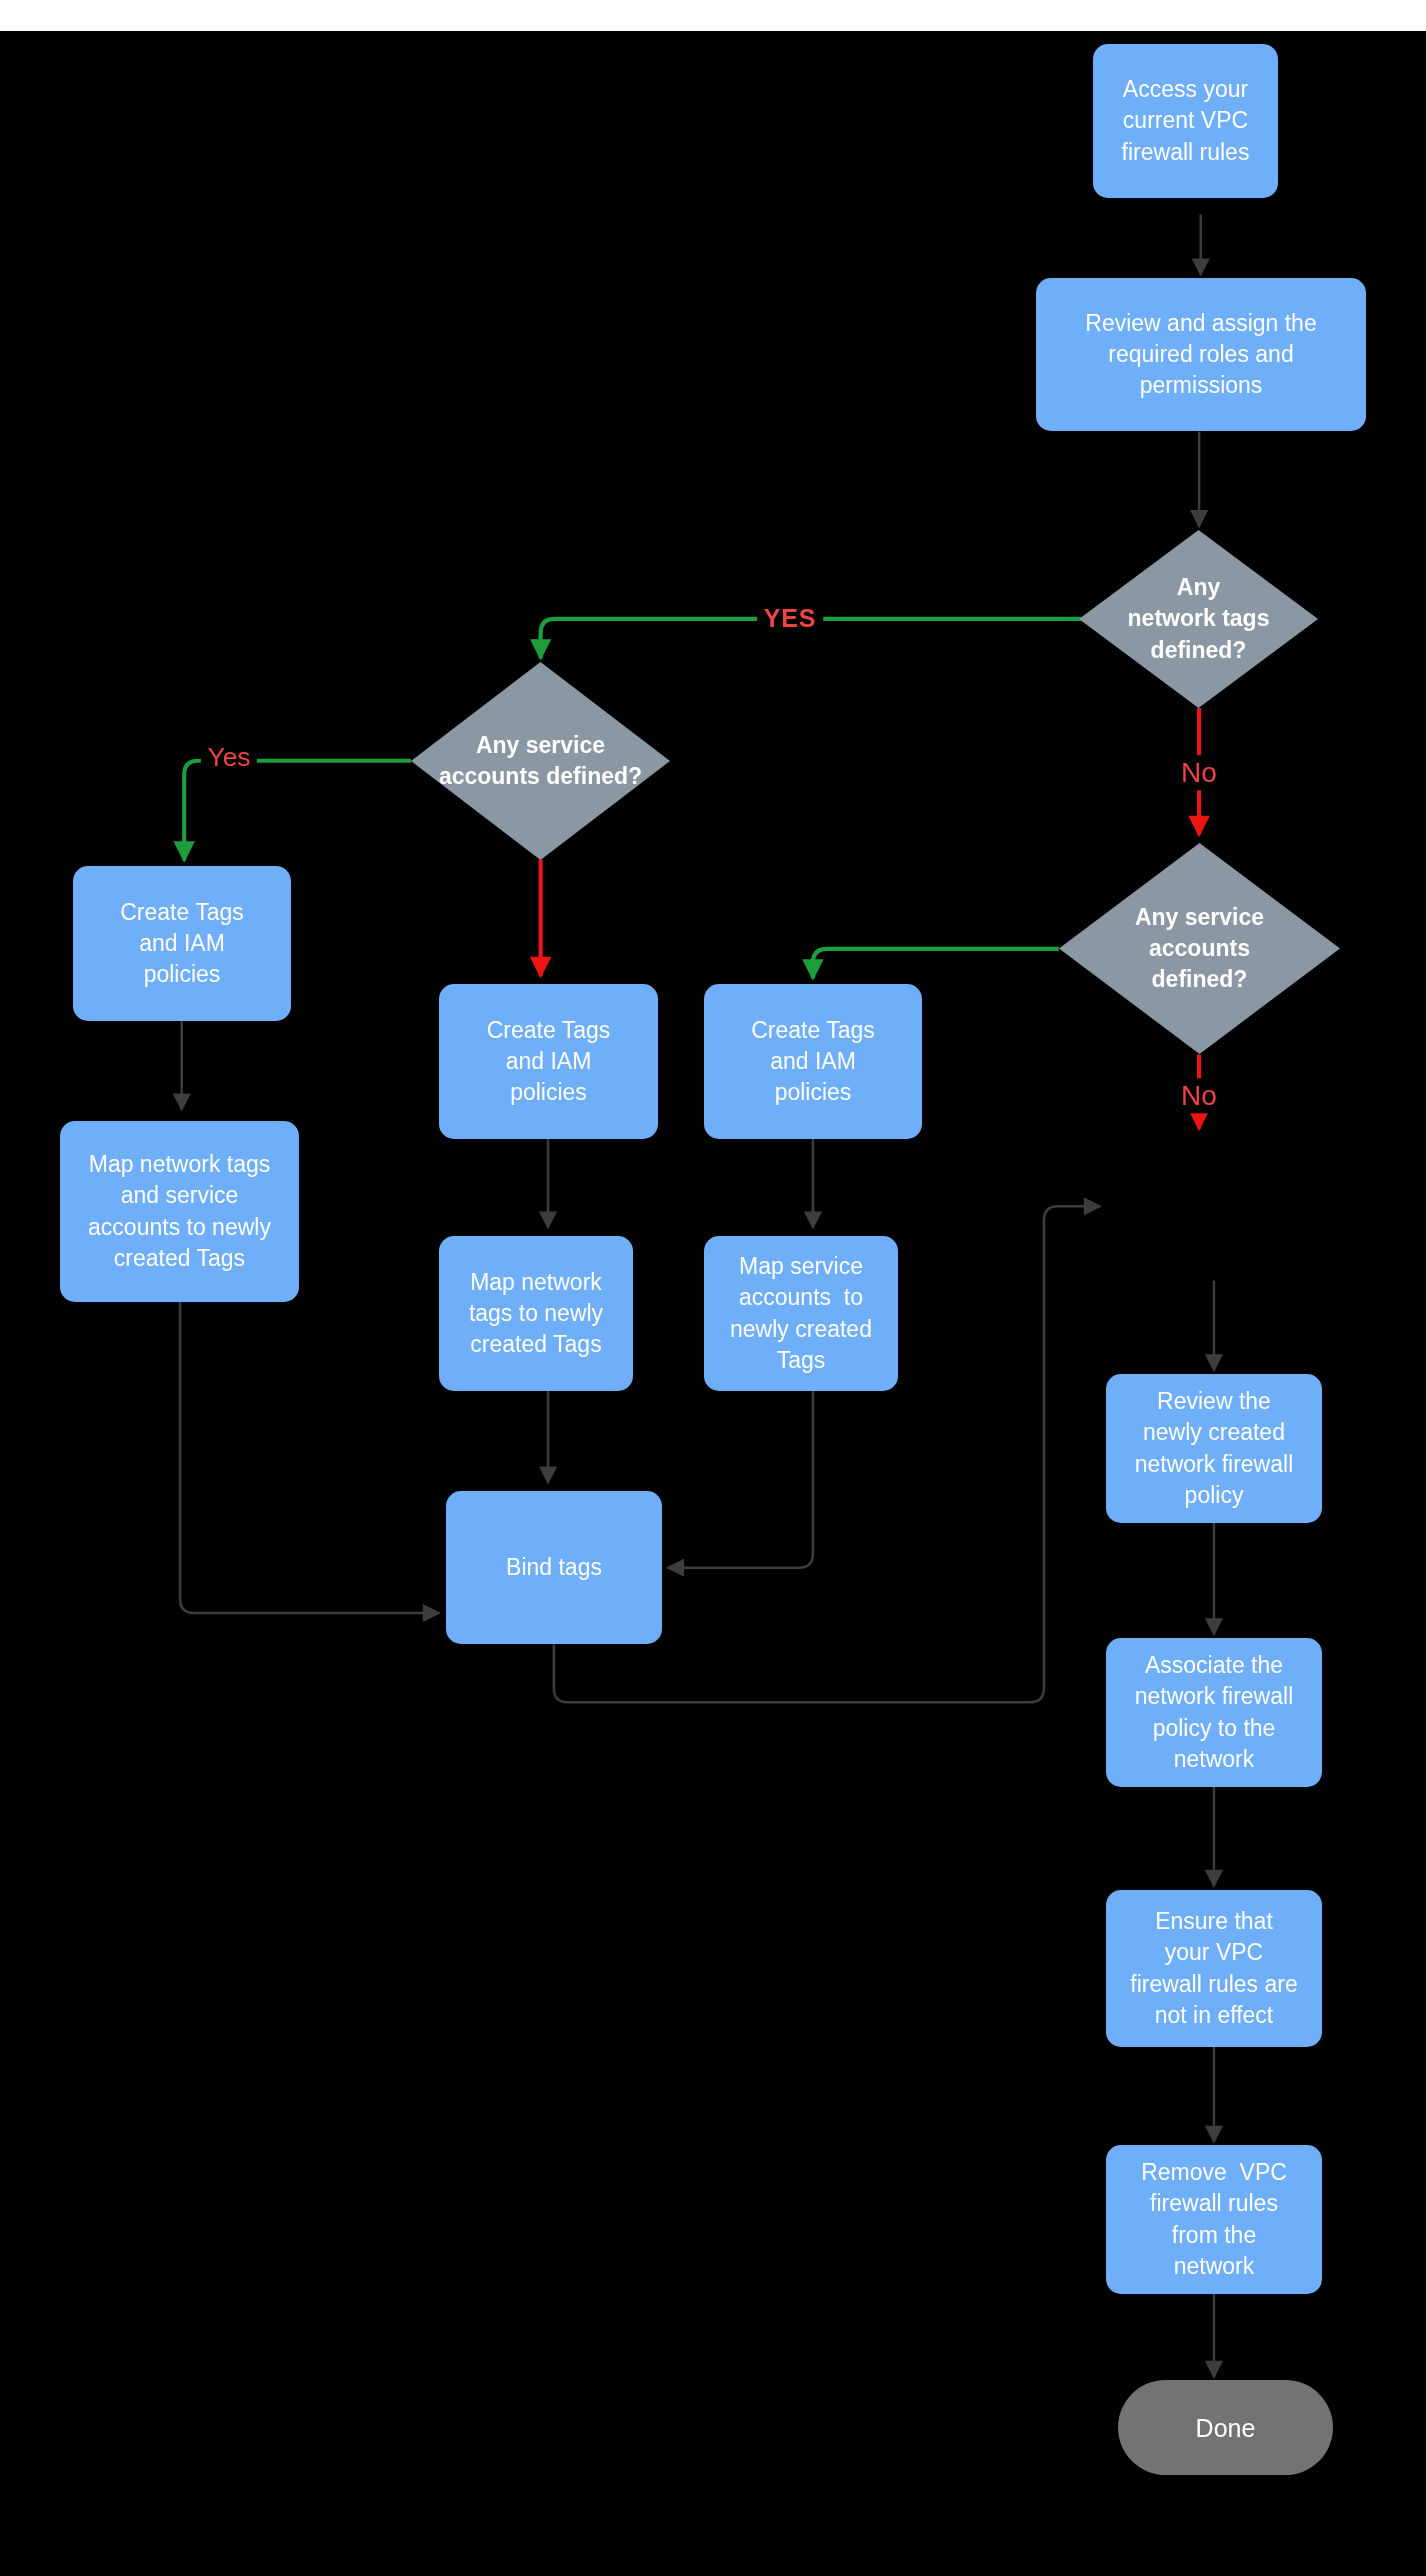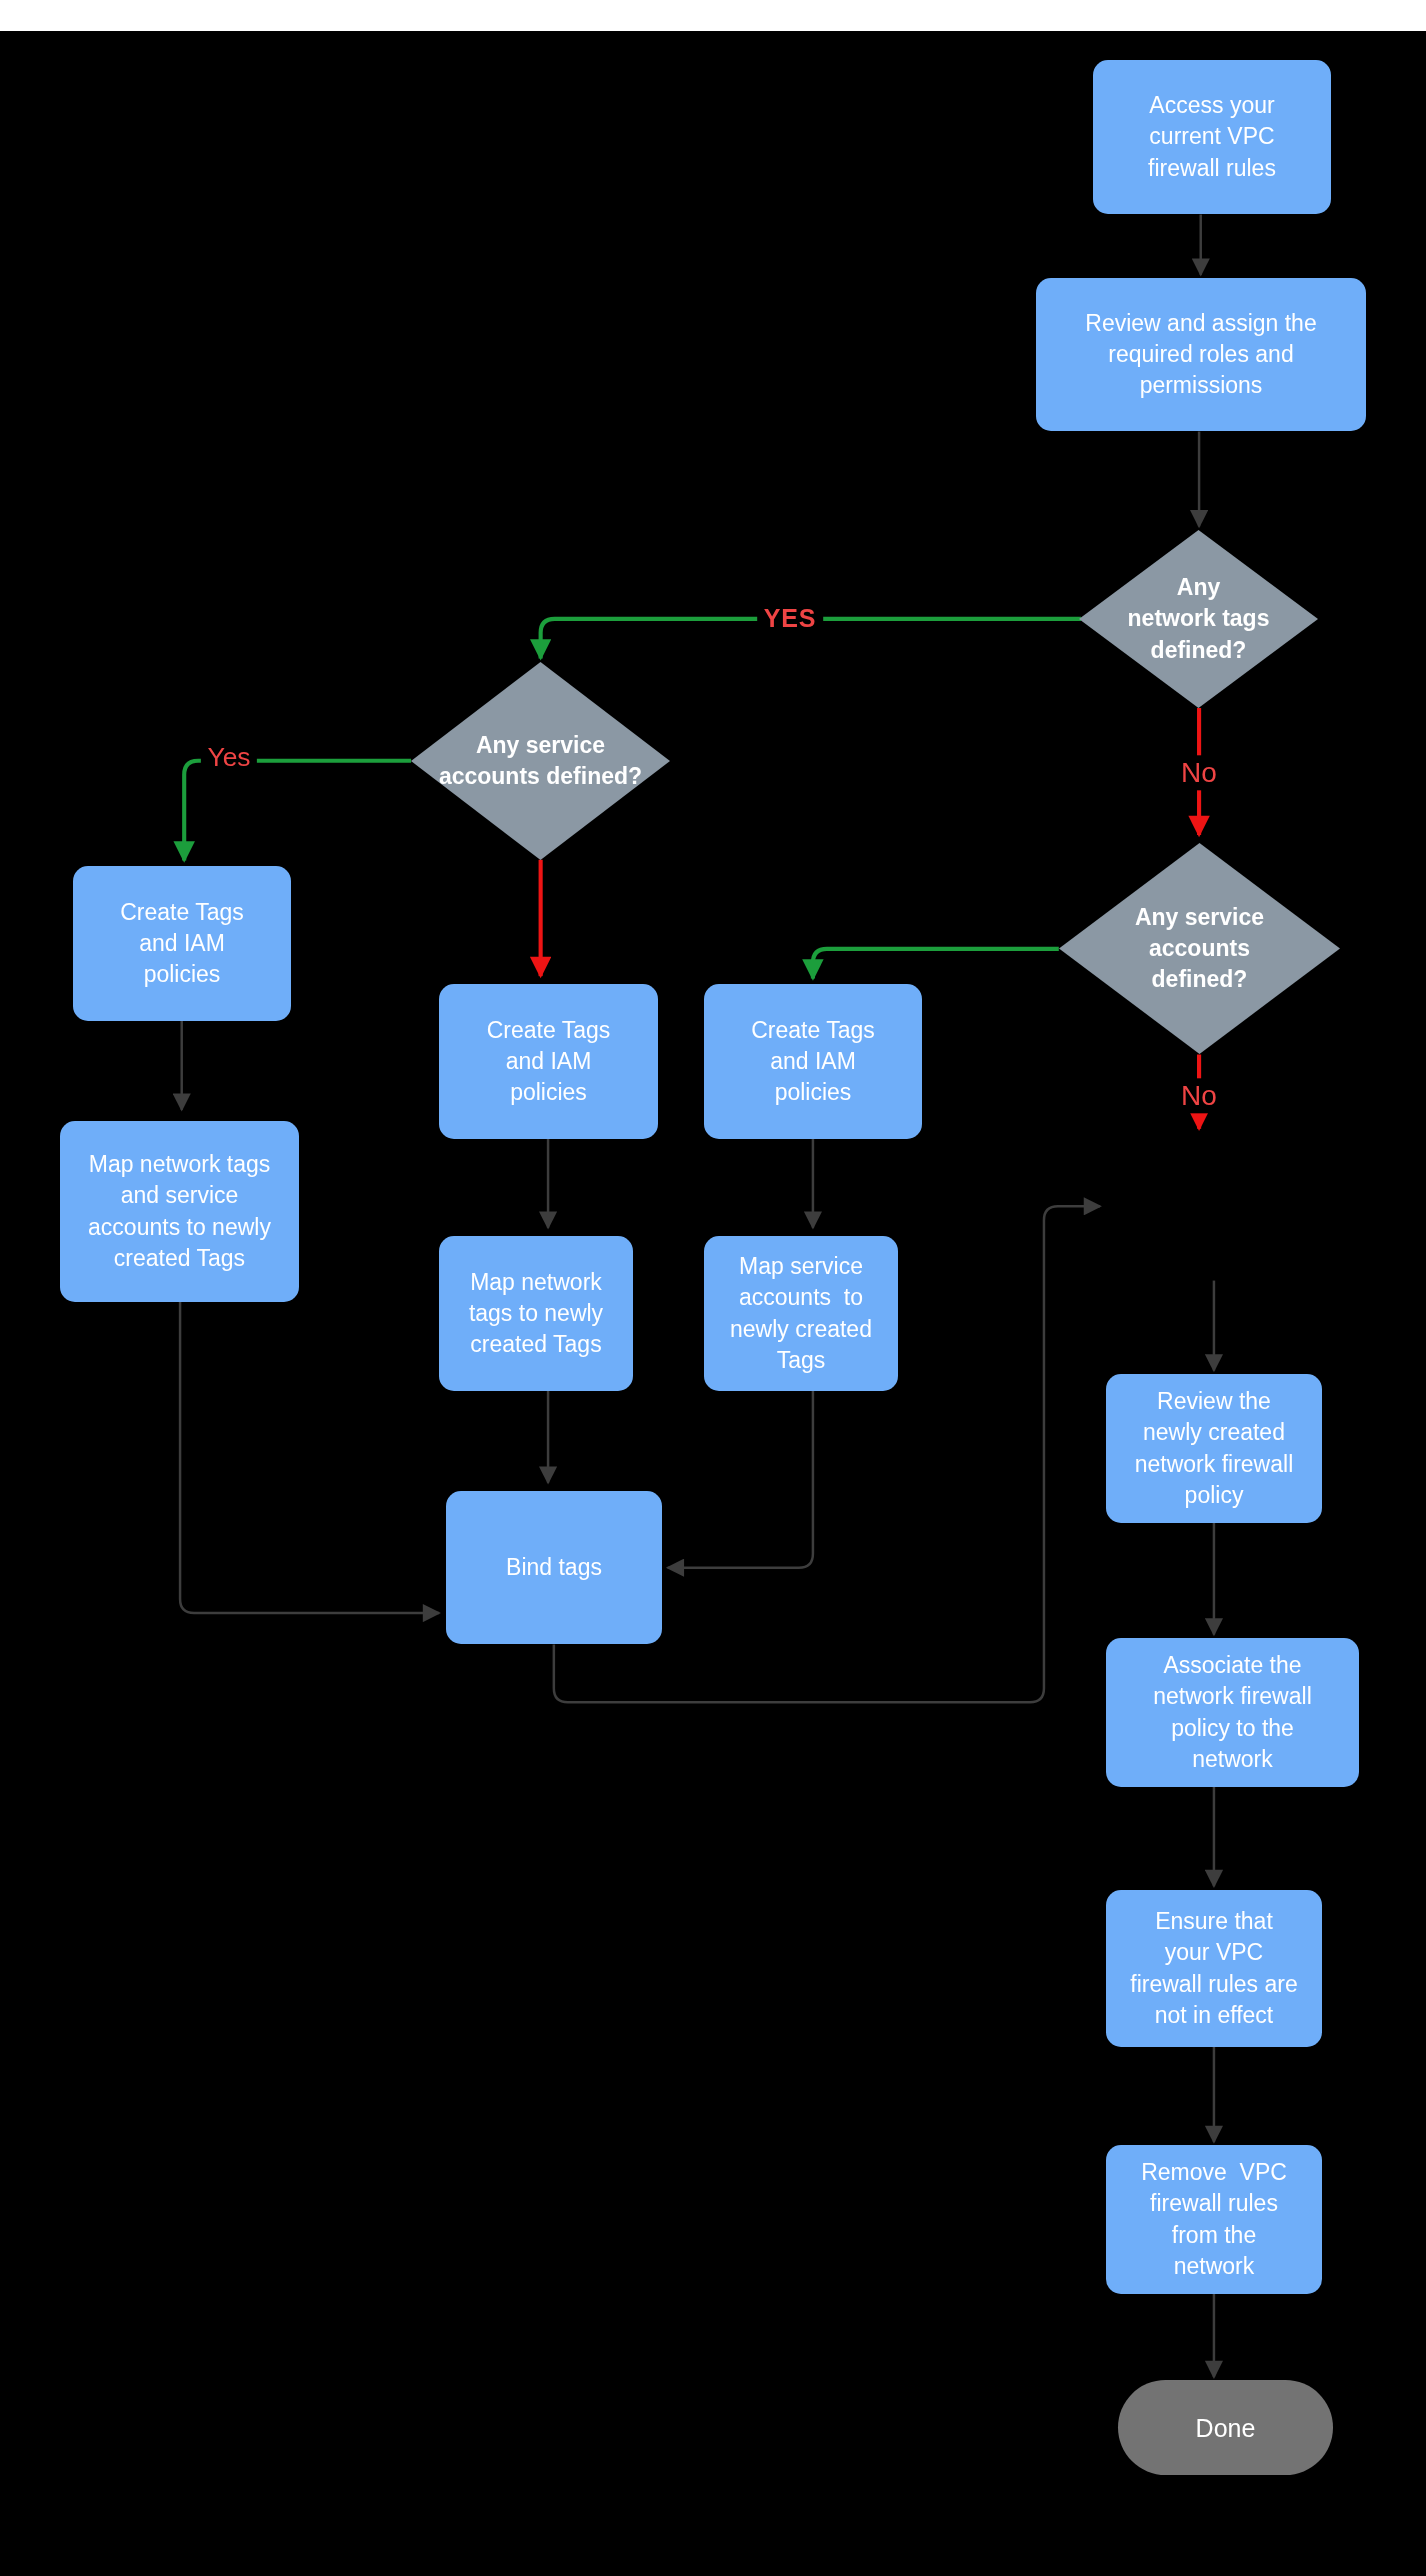--- a/index.html
+++ b/index.html
@@ -10,32 +10,32 @@
   .edges{position:absolute;left:0;top:0;width:1427px;height:2576px;}
 
   .node{position:absolute;display:flex;align-items:center;justify-content:center;
         text-align:center;color:#fff;font-size:23px;line-height:1.36;
         white-space:pre-wrap;}
   .proc{background:#6FAEF9;border-radius:15px;}
   .dec{background:#8B98A4;clip-path:polygon(50% 0,100% 50%,50% 100%,0 50%);font-weight:bold;}
   .term{background:#737373;border-radius:50px;font-size:25px;}
 
   
-  .n-access   {left:1093px;top:60px;  width:238px;height:154px;}
+  .n-access   {left:1093px;top:44px;  width:185px;height:154px;}
   .n-review   {left:1036px;top:278px; width:330px;height:153px;text-align:center;}
   .n-ctleft   {left:73px;  top:866px;width:218px;height:155px;}
   .n-ctmid    {left:439px; top:984px;width:219px;height:155px;}
   .n-ctright  {left:704px; top:984px;width:218px;height:155px;}
   .n-mapleft  {left:60px;  top:1121px;width:239px;height:181px;}
   .n-mapmid   {left:439px; top:1236px;width:194px;height:155px;}
   .n-mapsvc   {left:704px; top:1236px;width:194px;height:155px;}
   .n-bind     {left:446px; top:1491px;width:216px;height:153px;}
   .n-migrate  {left:1106px;top:1136px;width:216px;height:144px;}
   .n-review2  {left:1106px;top:1374px;width:216px;height:149px;}
-  .n-assoc    {left:1106px;top:1638px;width:253px;height:149px;}
+  .n-assoc    {left:1106px;top:1638px;width:216px;height:149px;}
   .n-ensure   {left:1106px;top:1890px;width:216px;height:157px;}
   .n-remove   {left:1106px;top:2145px;width:216px;height:149px;text-align:center;}
   .n-done     {left:1118px;top:2380px;width:215px;height:95px;}
 
   
   .n-d1       {left:1079px;top:530px; width:239px;height:178px;}
   .n-dleft    {left:411px; top:662px; width:259px;height:198px;}
   .n-dright   {left:1059px;top:843px;width:281px;height:211px;}
 
   .edge-label{position:absolute;transform:translate(-50%,-50%);background:#000;

